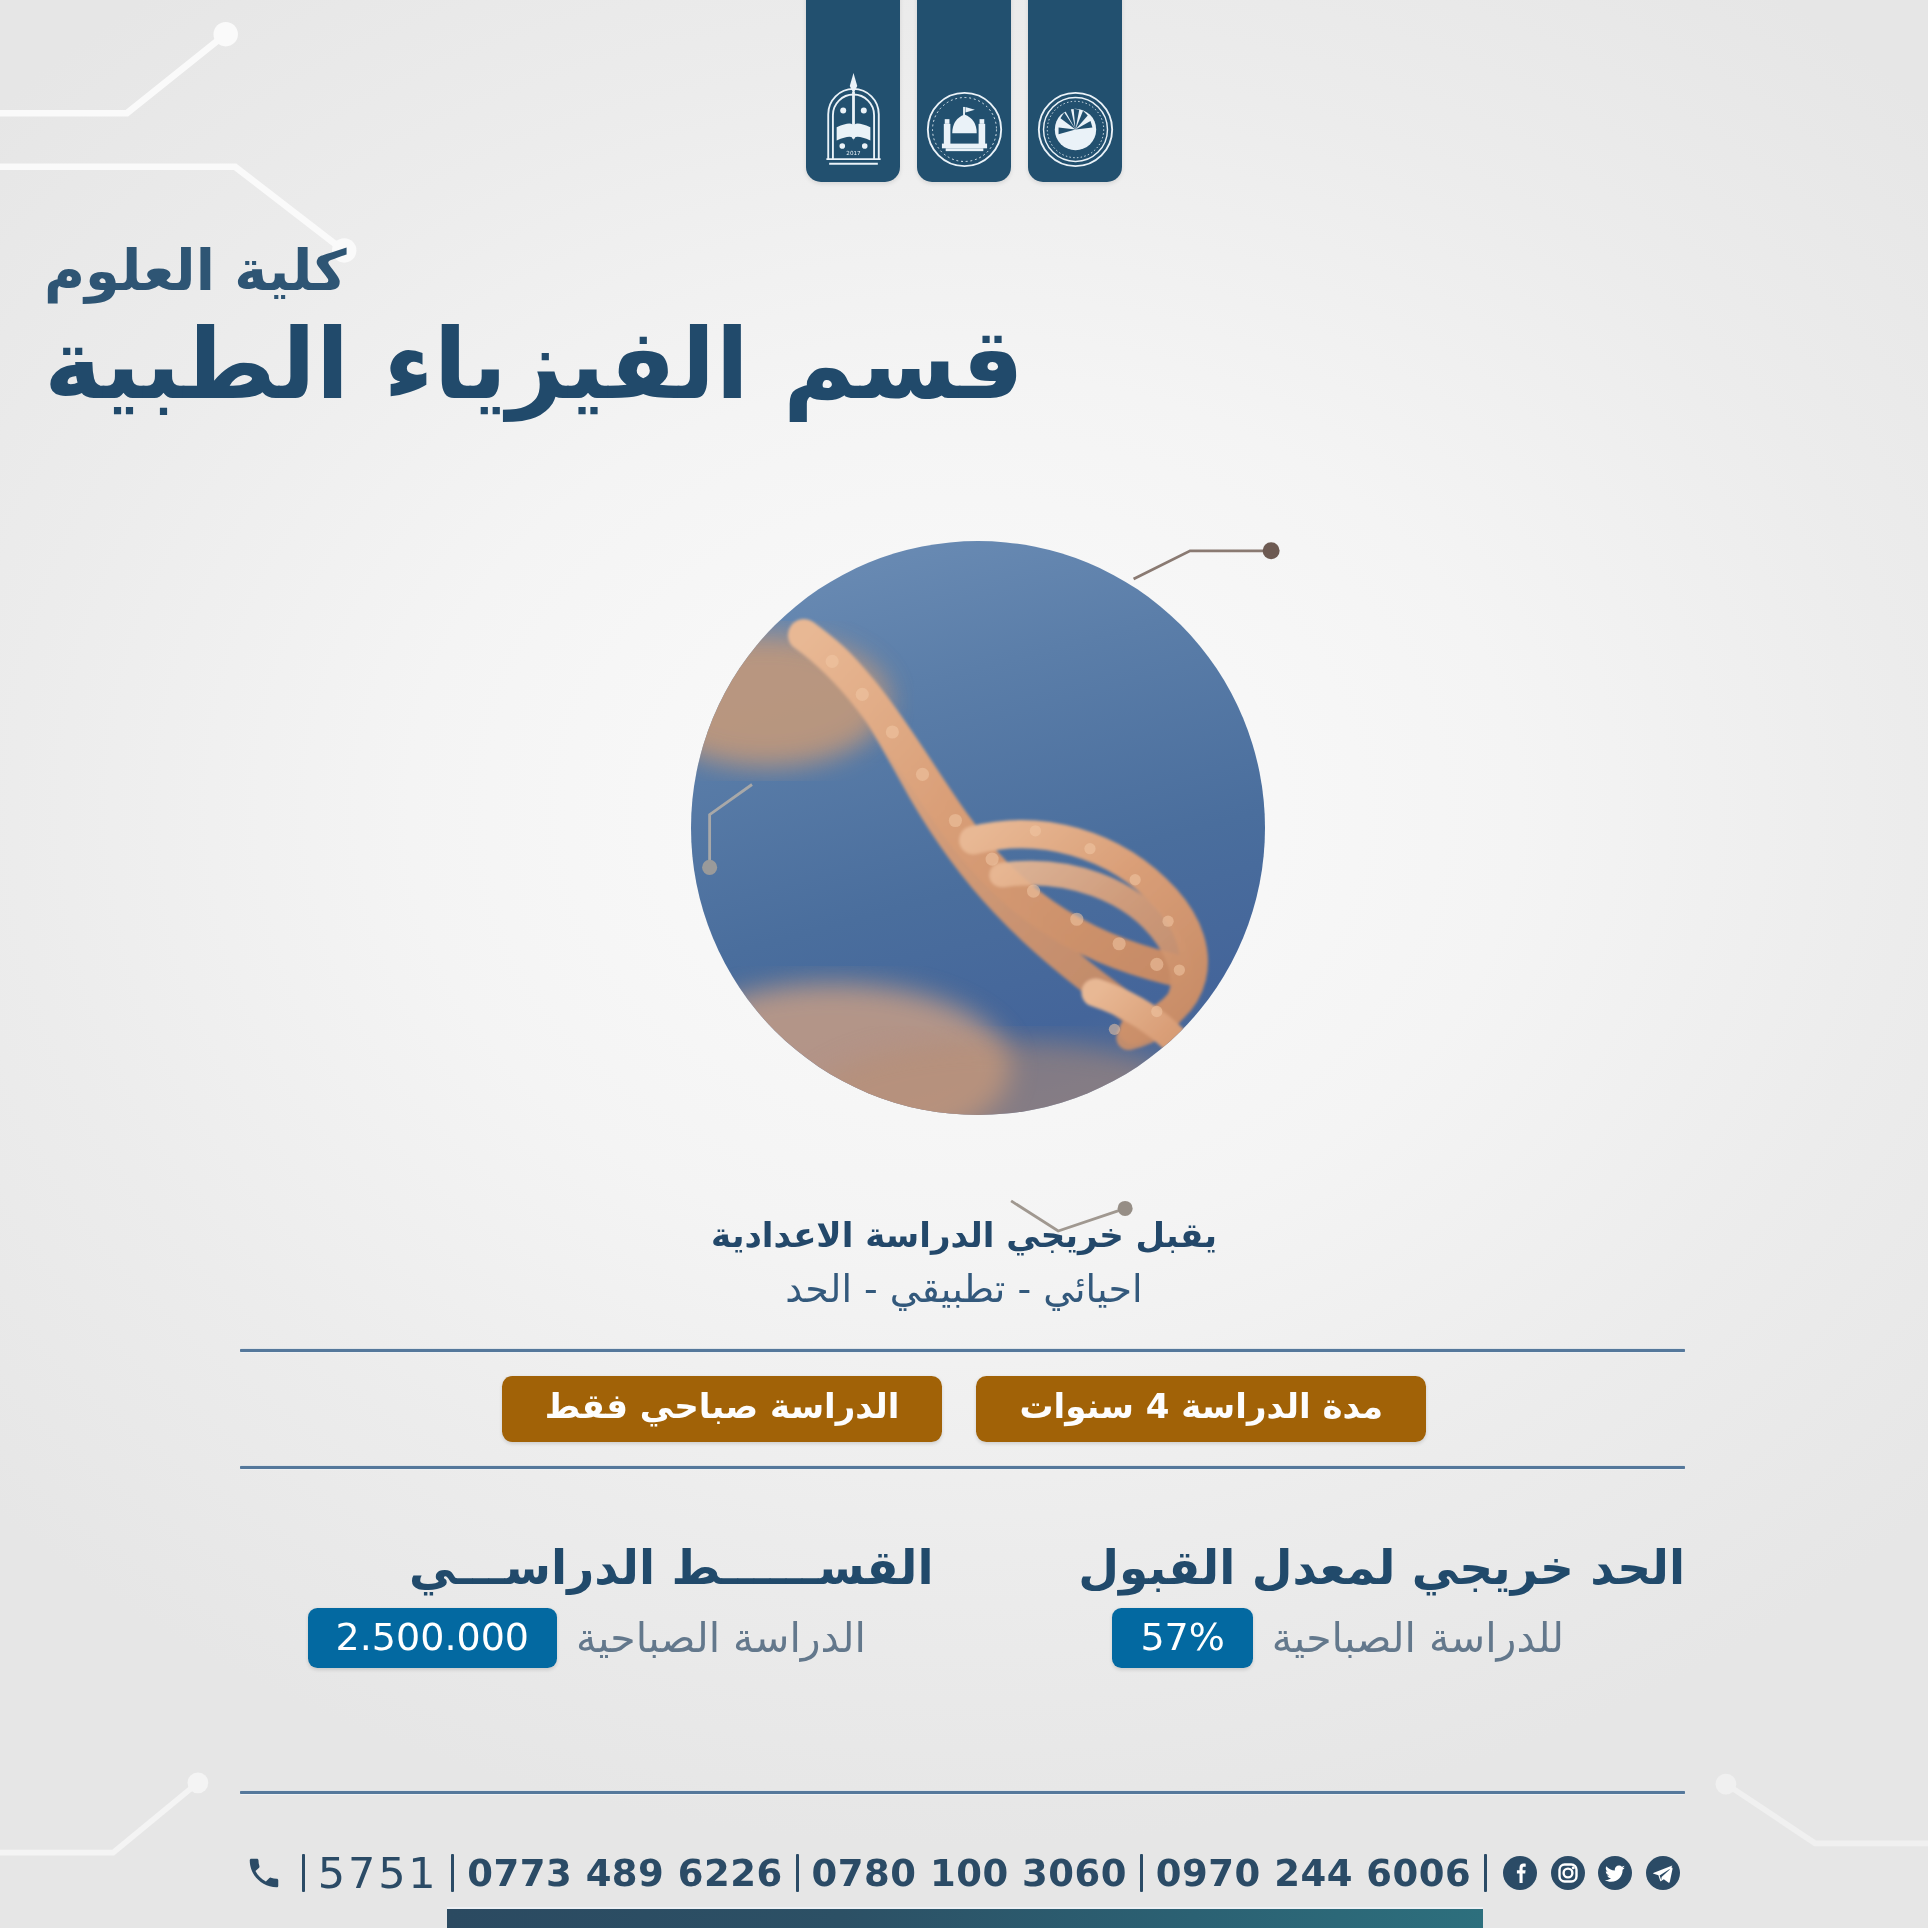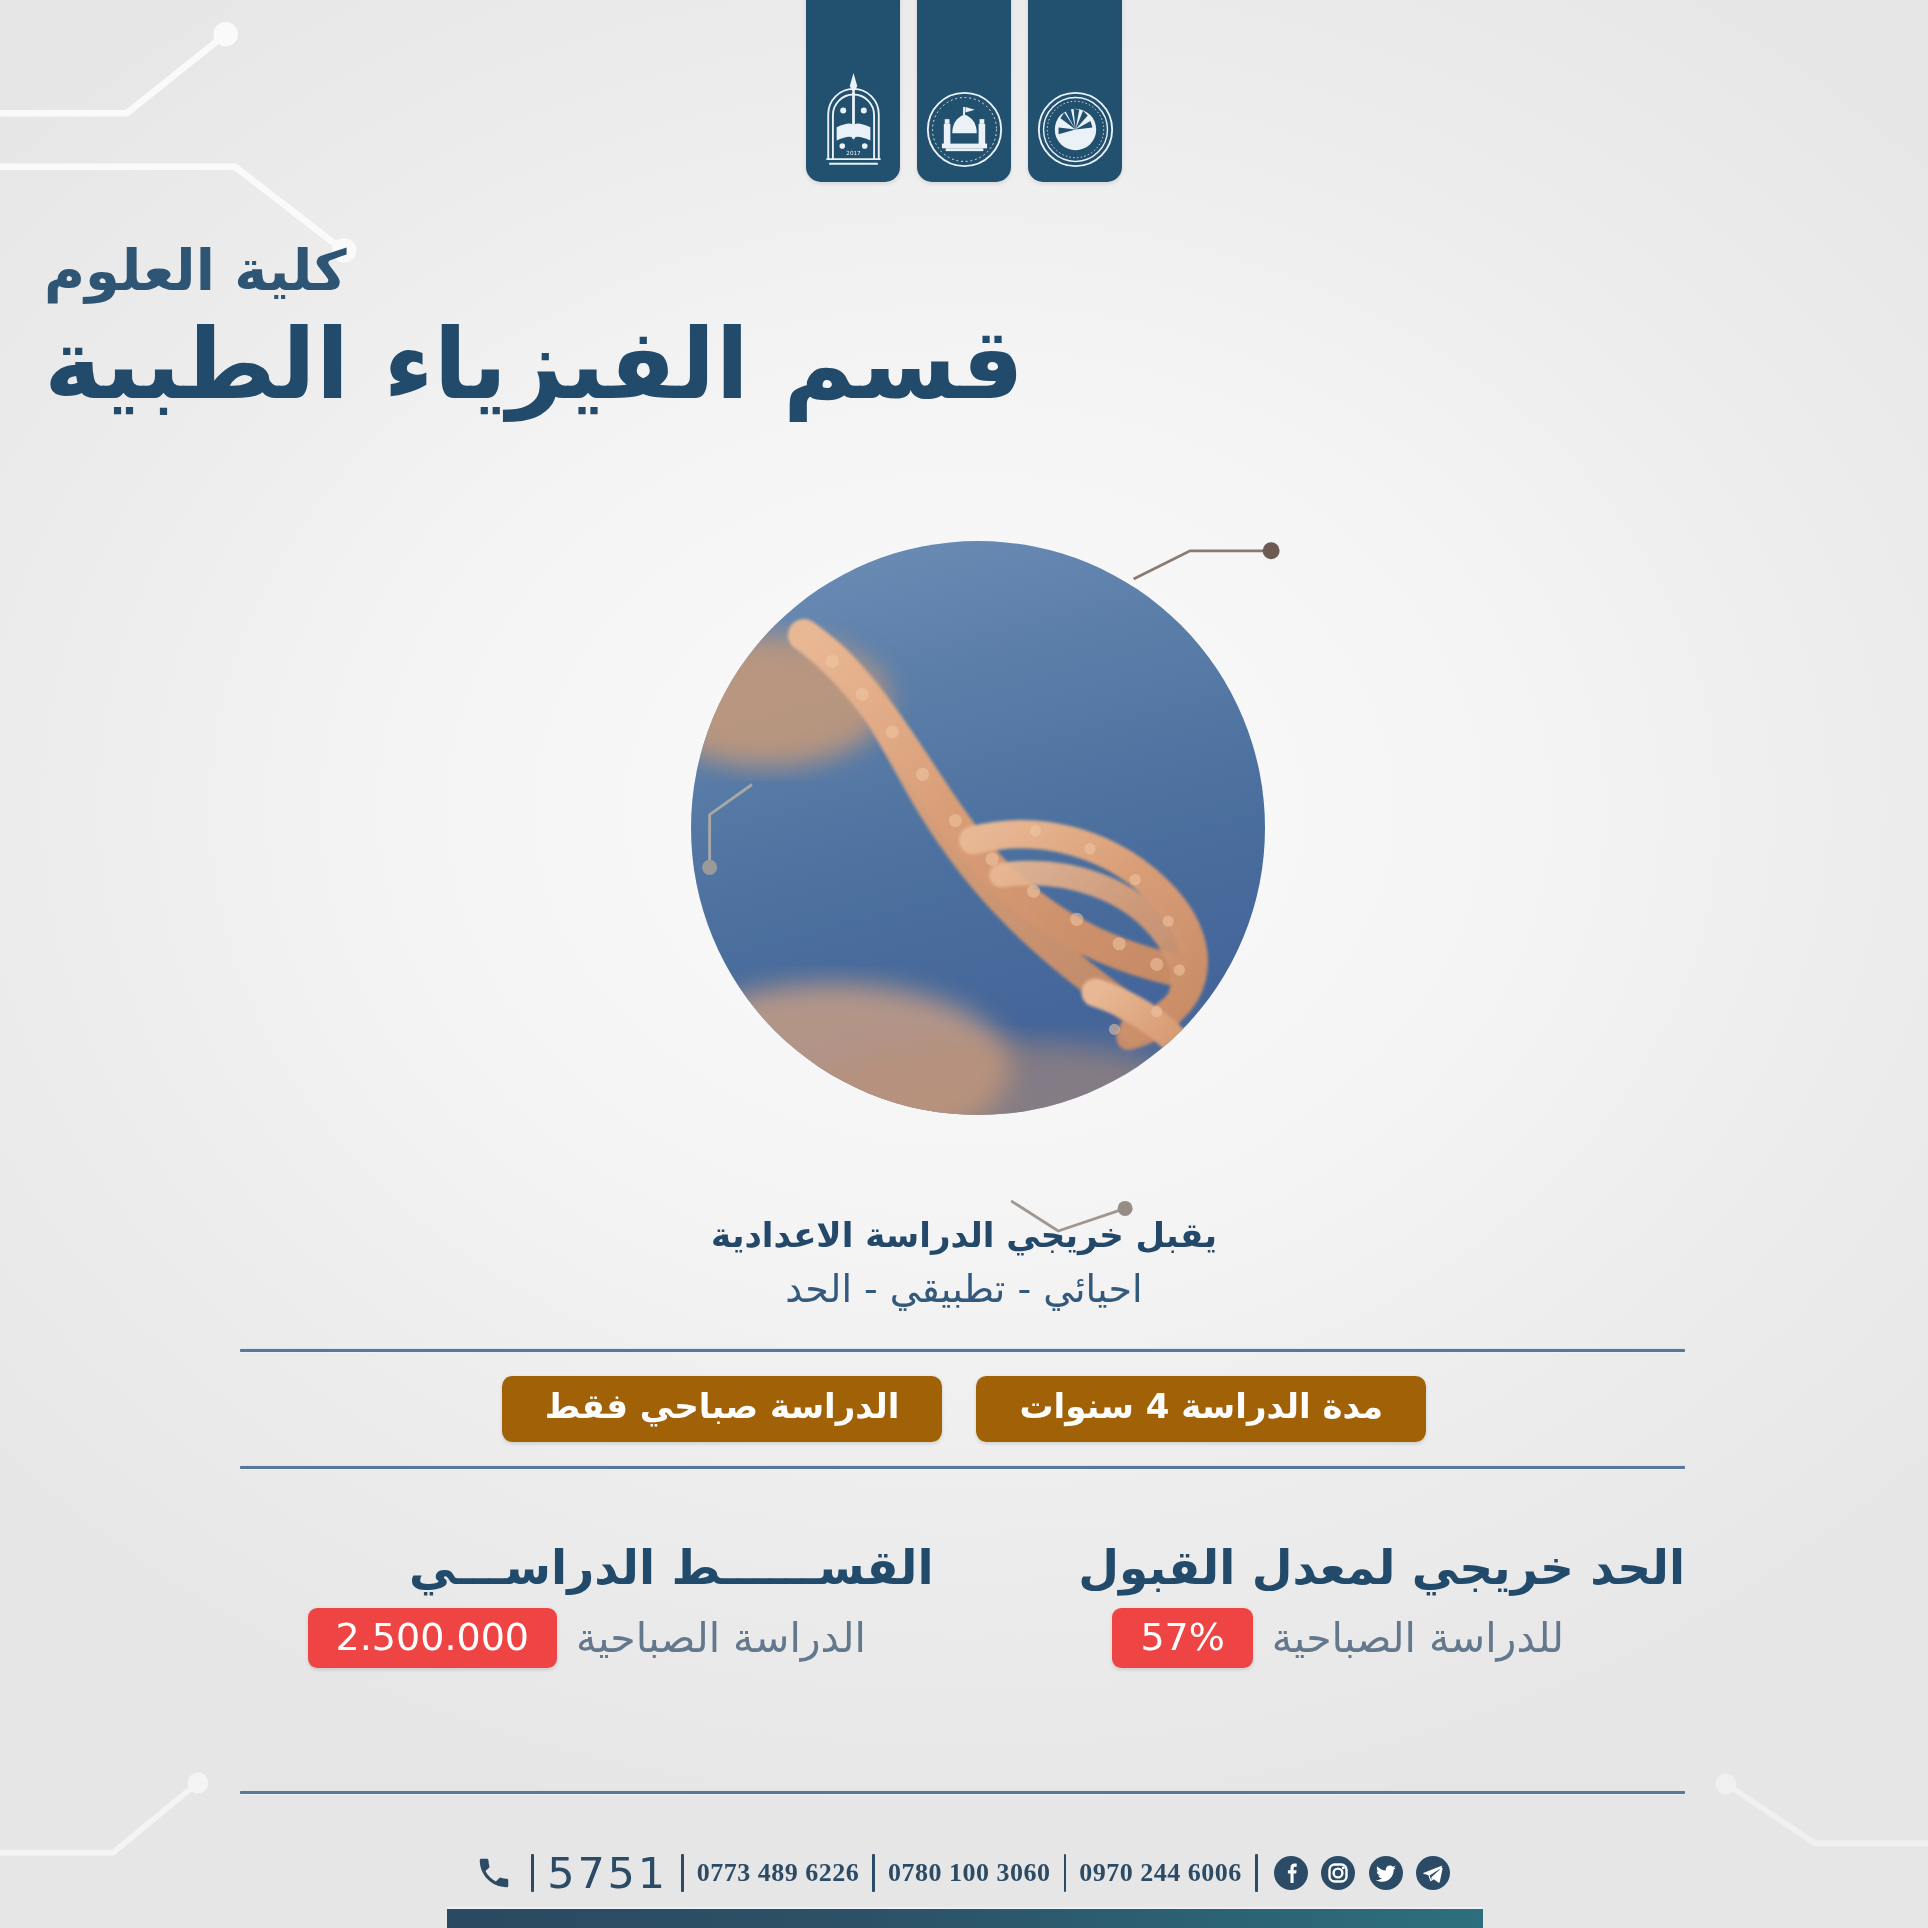--- a/index.html
+++ b/index.html
@@ -97,37 +97,37 @@
   .info-head {
     font-size:47px; font-weight:700; color:#214a6b;
     line-height:1.18; white-space:nowrap;
   }
   .info-line {
     margin-top:13px; display:flex; align-items:center;
     justify-content:center; gap:19px; direction:rtl;
   }
   .info-label { font-size:41px; color:#63788c; font-weight:400; white-space:nowrap; }
   .value-chip {
-    background:#ef4444; color:#ffffff;
+    background:#0369a1; color:#ffffff;
     font-size:38px; font-weight:400;
     padding:9.4px 28px 12.2px; border-radius:9.4px;
     line-height:1; white-space:nowrap;
     box-shadow:0 1.9px 3.8px rgba(0,0,0,.13);
   }
 
   
   .contacts {
     position:absolute; top:1848px; left:0; right:0;
     display:flex; align-items:center; justify-content:center;
     gap:0; direction:ltr; color:#2b4b66;
   }
   .contact-icon { display:flex; align-items:center; margin-right:5.6px; }
   .sep { width:2.8px; height:38px; background:#2b4b66; margin:0 13px; border-radius:0.9px; }
   .hotline { font-size:43px; font-weight:400; letter-spacing:2.8px; }
-  .phone { font-size:26px; font-weight:700; letter-spacing:0.5px; white-space:nowrap;font-family:Liberation Serif, serif; }
+  .phone { font-size:37px; font-weight:700; letter-spacing:0.5px; white-space:nowrap; }
   .socials { display:flex; gap:7.5px; align-items:center; }
 
   
   .bottom-bar {
     position:absolute; bottom:0; left:447px; width:1036px; height:21px;
     background:linear-gradient(to right,#2b4a61 0%,#2c5065 38%,#2b6173 72%,#2d6f7d 100%);
     border-top:2.8px solid #eef0f4;
   }
 </style>
 </head>

